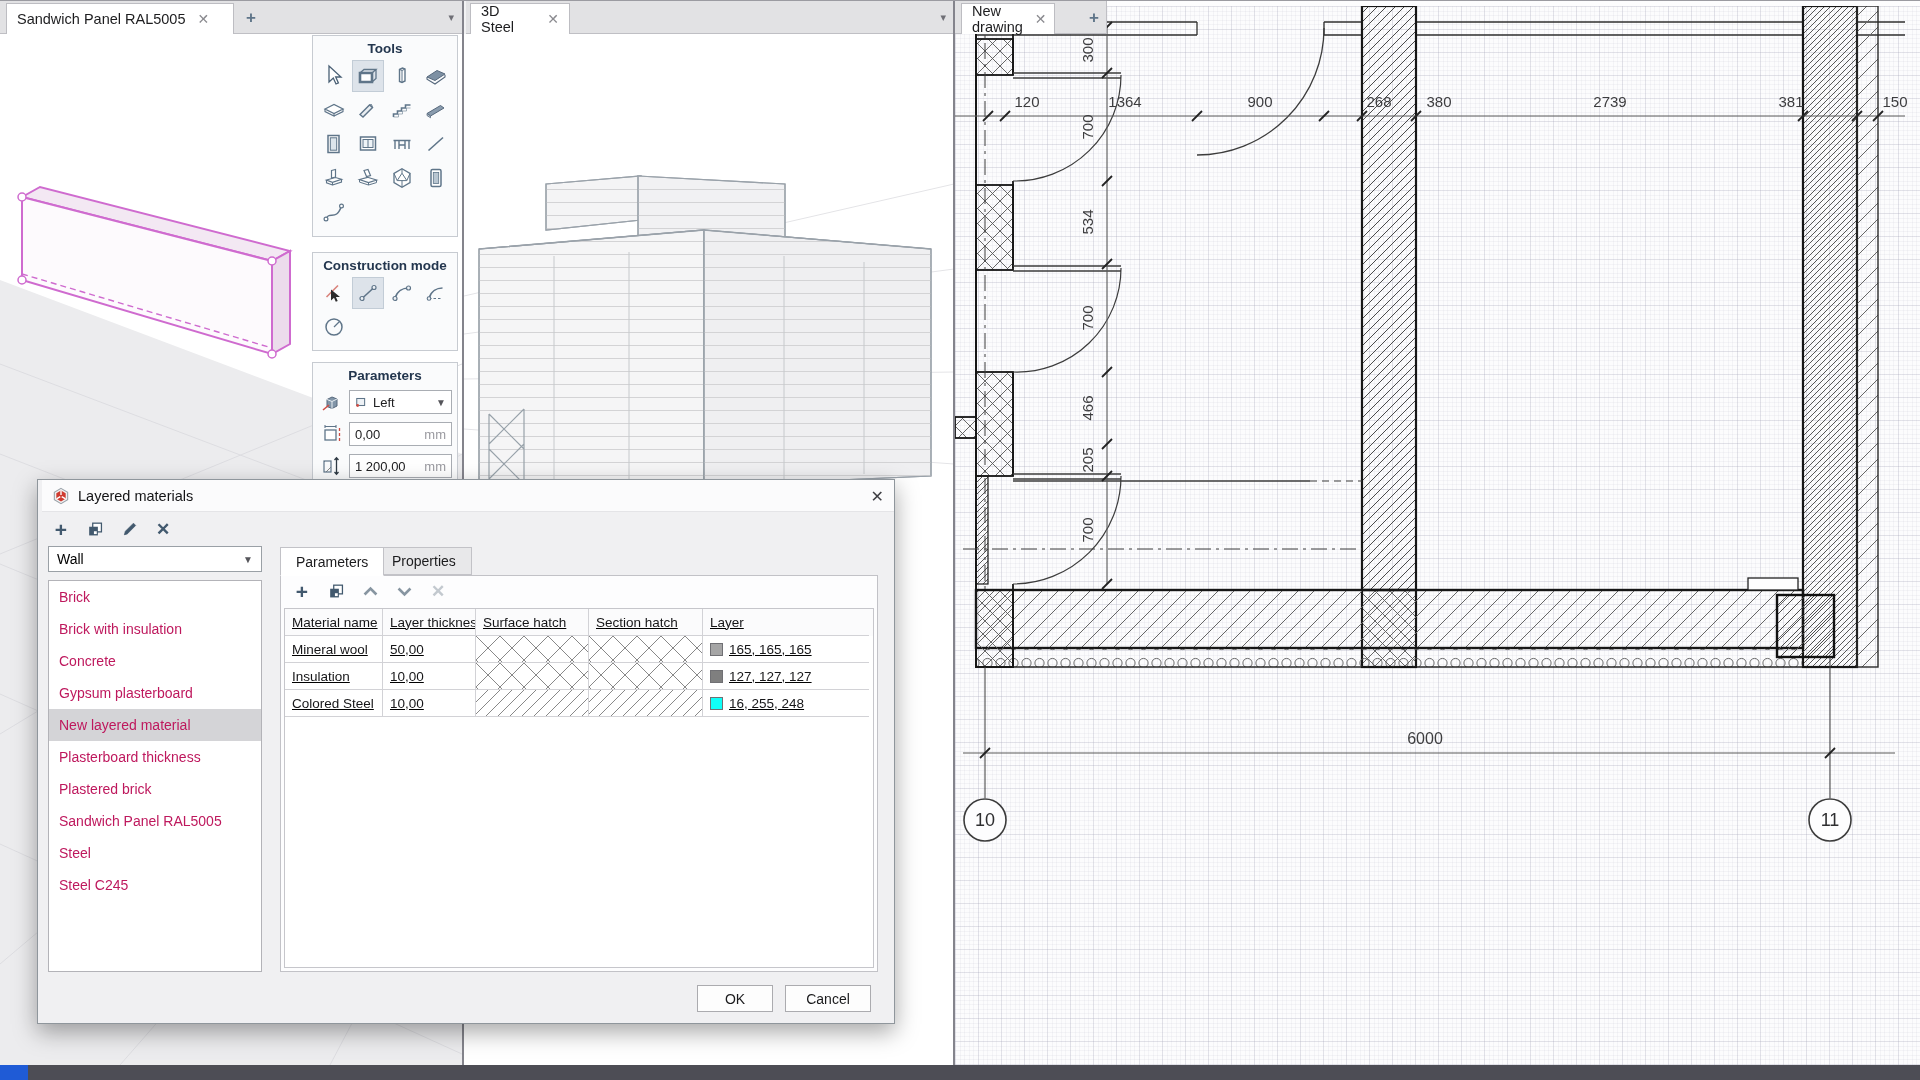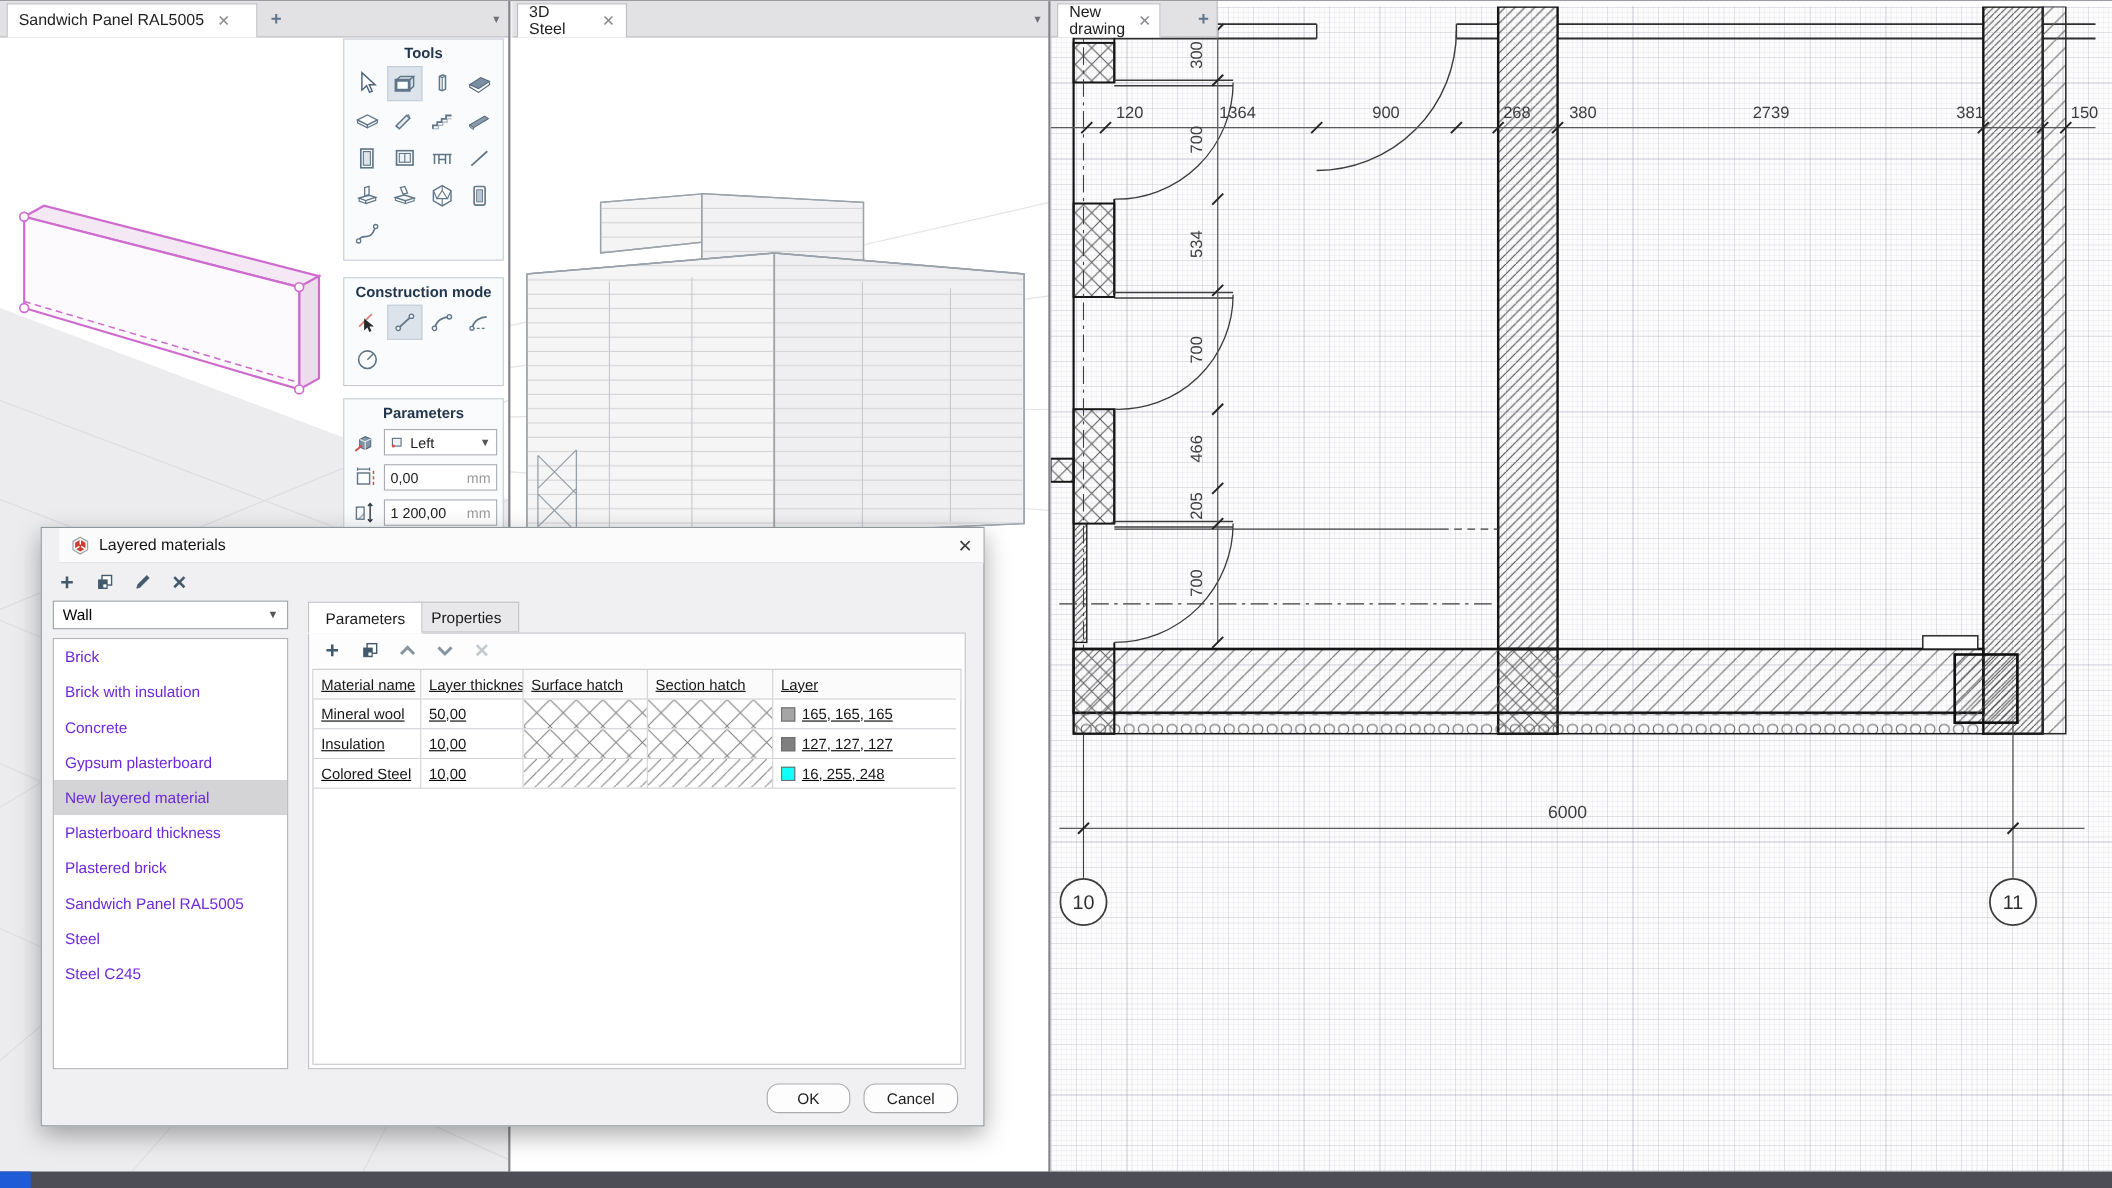--- a/index.html
+++ b/index.html
@@ -50,52 +50,52 @@
   .prow { position:absolute; left:7px; width:132px; height:26px; display:flex; align-items:center; gap:5px; }
   .prow svg.picon { width:24px; height:24px; flex:0 0 24px; }
   .pfield { flex:1; height:24px; background:#fff; border:1px solid #a9adb3; display:flex; align-items:center;
             font-size:13px; color:#202022; padding:0 5px; gap:4px; }
   .pfield .unit { margin-left:auto; color:#9a9aa0; }
   .pfield .dcaret { margin-left:auto; font-size:10px; color:#55555a; }
 
   
   #dialog { position:absolute; left:37px; top:478px; width:858px; height:545px; background:#f0f0f2;
             border:1px solid #8f969c; box-shadow:0 8px 22px rgba(0,0,0,.35); z-index:50; font-size:14px; }
-  #dlg-title { position:absolute; left:16px; top:0; right:0; height:32px; background:#fbfbfc; border-bottom:1px solid #e4e4e7;
+  #dlg-title { position:absolute; left:4px; top:0; right:0; height:32px; background:#fbfbfc; border-bottom:1px solid #e4e4e7;
                display:flex; align-items:center; padding:0 10px; gap:8px; font-size:14.5px; color:#141416; }
   #dlg-close { position:absolute; right:10px; top:7px; font-size:16px; color:#3f3f44; }
   .dlg-toolbar { position:absolute; display:flex; gap:12px; align-items:center; }
   .ticon { width:22px; height:22px; display:flex; align-items:center; justify-content:center; }
   .ticon svg { width:19px; height:19px; }
   .glyph-plus { font-size:21px; font-weight:bold; color:#42596e; line-height:1; }
   .glyph-x { font-size:17px; font-weight:bold; color:#42596e; line-height:1; }
   .glyph-x.dis { color:#c3c9cf; }
 
   #dlg-combo { position:absolute; left:10px; top:66px; width:214px; height:26px; background:#fff; border:1px solid #9aa0a6;
                display:flex; align-items:center; padding:0 8px; }
   #dlg-combo .dcaret { margin-left:auto; font-size:10px; color:#55555a; }
   #dlg-list { position:absolute; left:10px; top:100px; width:214px; height:392px; background:#fff; border:1px solid #b3b3b8; }
-  #dlg-list .li { height:26px; display:flex; align-items:center; padding:16px 10px; color:#6d28d9; }
+  #dlg-list .li { height:26px; display:flex; align-items:center; padding:16px 10px; color:#be185d; }
   #dlg-list .li.sel { background:#d4d4d7; }
 
   .dtab { position:absolute; top:67px; height:28px; display:flex; align-items:center; padding:0 15px;
           border:1px solid #c2c2c7; background:#e8e8ea; color:#1b1b1d; }
   .dtab.active { background:#fff; height:29px; z-index:2; border-bottom:1px solid #fff; }
   #dlg-box { position:absolute; left:242px; top:95px; width:598px; height:397px; background:#fdfdfe; border:1px solid #c2c2c7; }
   #dlg-table { position:absolute; left:3px; top:32px; width:590px; height:360px; background:#fff; border:1px solid #c6c6cb;text-decoration:underline; }
   .trow { display:grid; grid-template-columns:98px 93px 113px 114px 166px; height:27px; }
   .trow.head { background:#fbfbfc; }
   .tc { border-right:1px solid #d2d2d6; border-bottom:1px solid #d2d2d6; display:flex; align-items:center;
         padding:0 7px; font-size:13.5px; color:#161618; overflow:hidden; white-space:nowrap; }
   .tc.hatch { padding:0; }
   .tc.hatch svg { width:100%; height:100%; display:block; }
   .tc.rowsel { background:#ececee; }
   .swatch { width:13px; height:13px; border:1px solid #707074; margin-right:6px; flex:0 0 13px; }
 
-  .btn { position:absolute; height:27px; background:#fdfdfd; border:1px solid #ababaf; border-radius:11px;
+  .btn { position:absolute; height:27px; background:#fdfdfd; border:1px solid #ababaf; border-radius:0;
          display:flex; align-items:center; justify-content:center; font-size:14px; color:#1b1b1d; }
 
   
   #bottombar { position:absolute; left:0; top:1064px; width:1920px; height:16px; background:#4d4d55; z-index:70; }
   #bottombar .blue { position:absolute; left:0; top:0; width:28px; height:16px; background:#1f5bd6; }
 </style>
 </head>
 <body>
 
 <svg width="0" height="0" style="position:absolute" aria-hidden="true">

